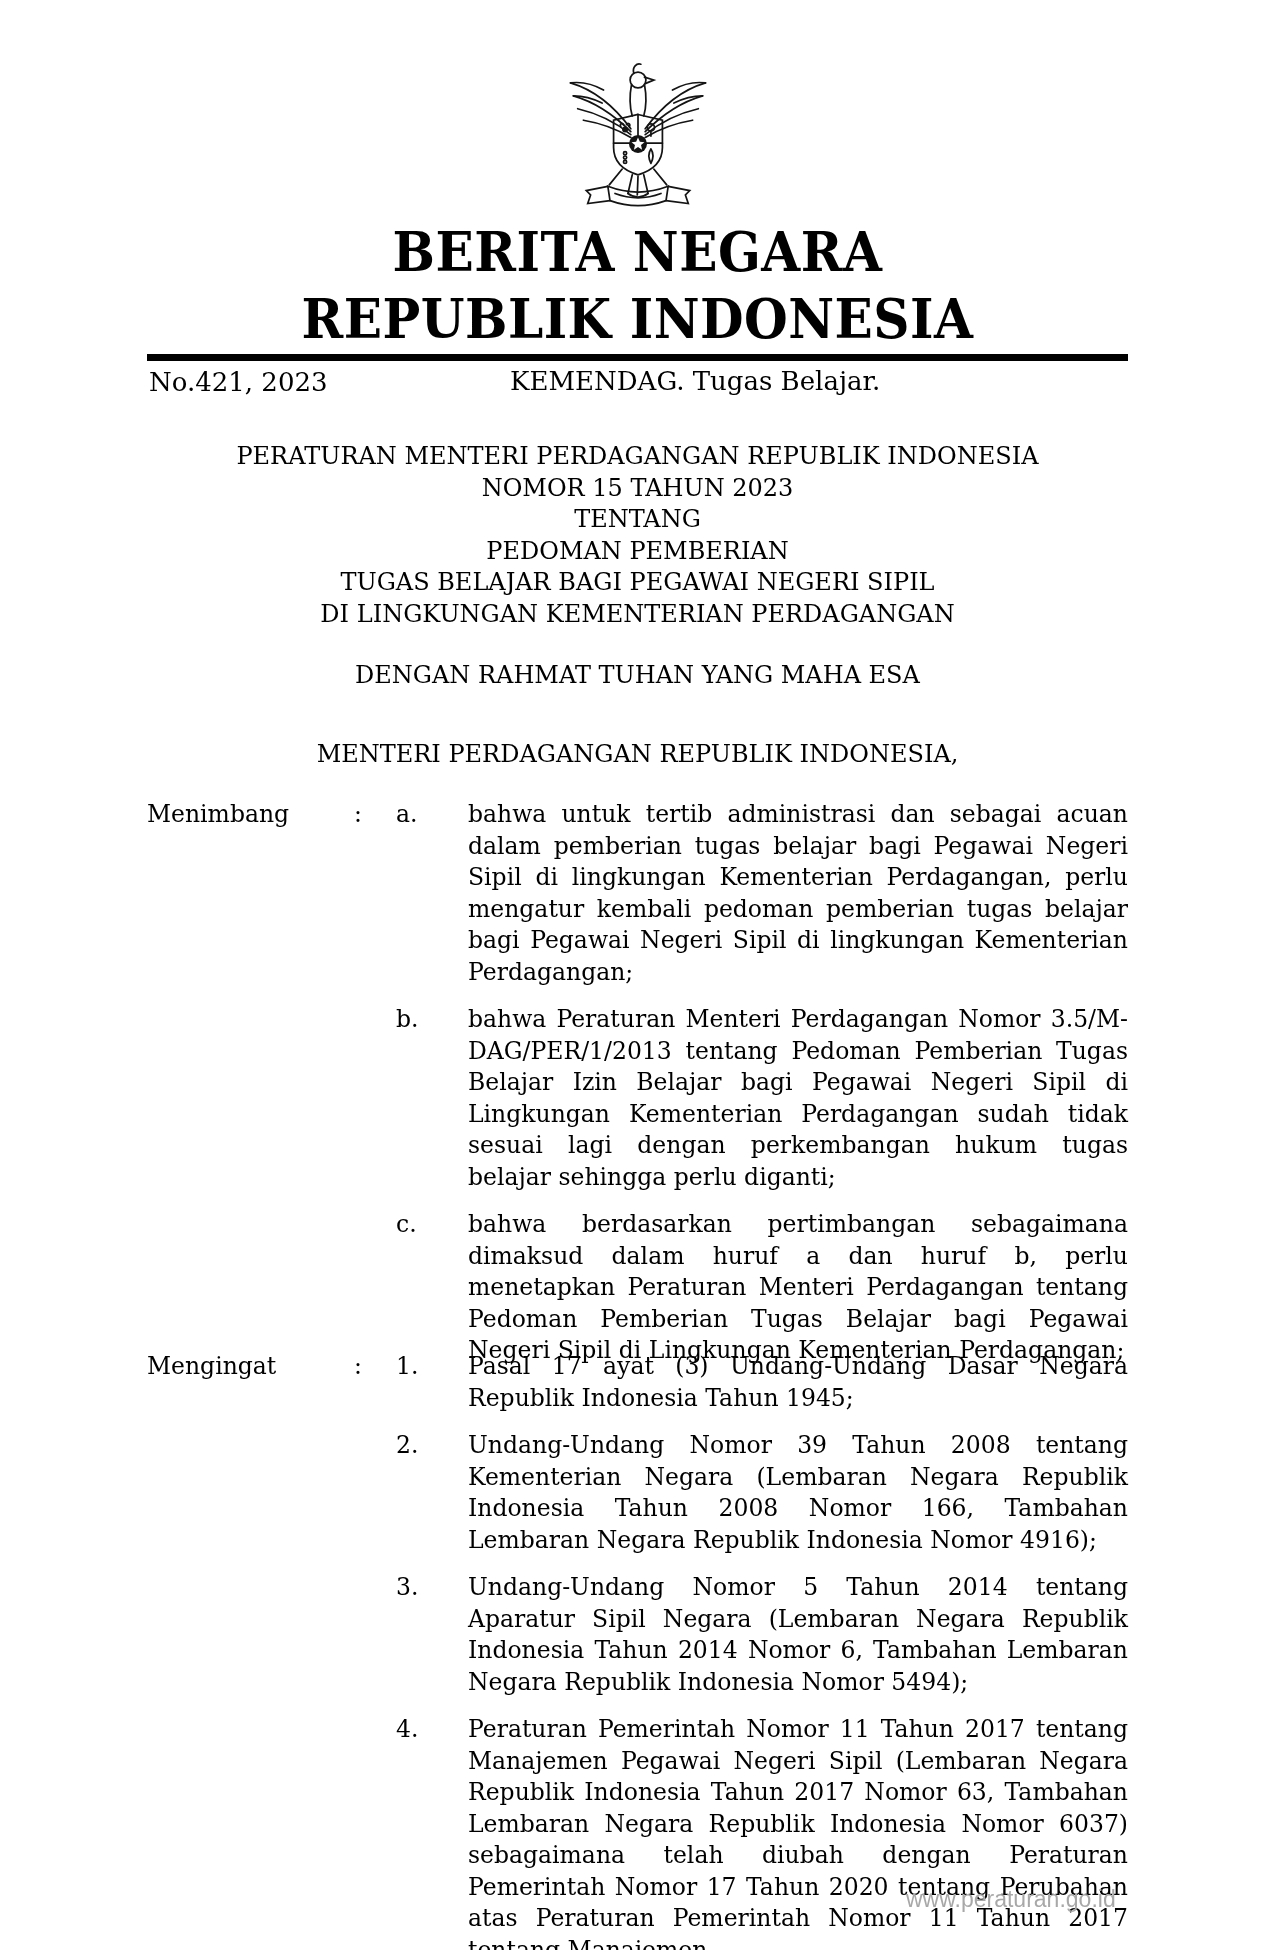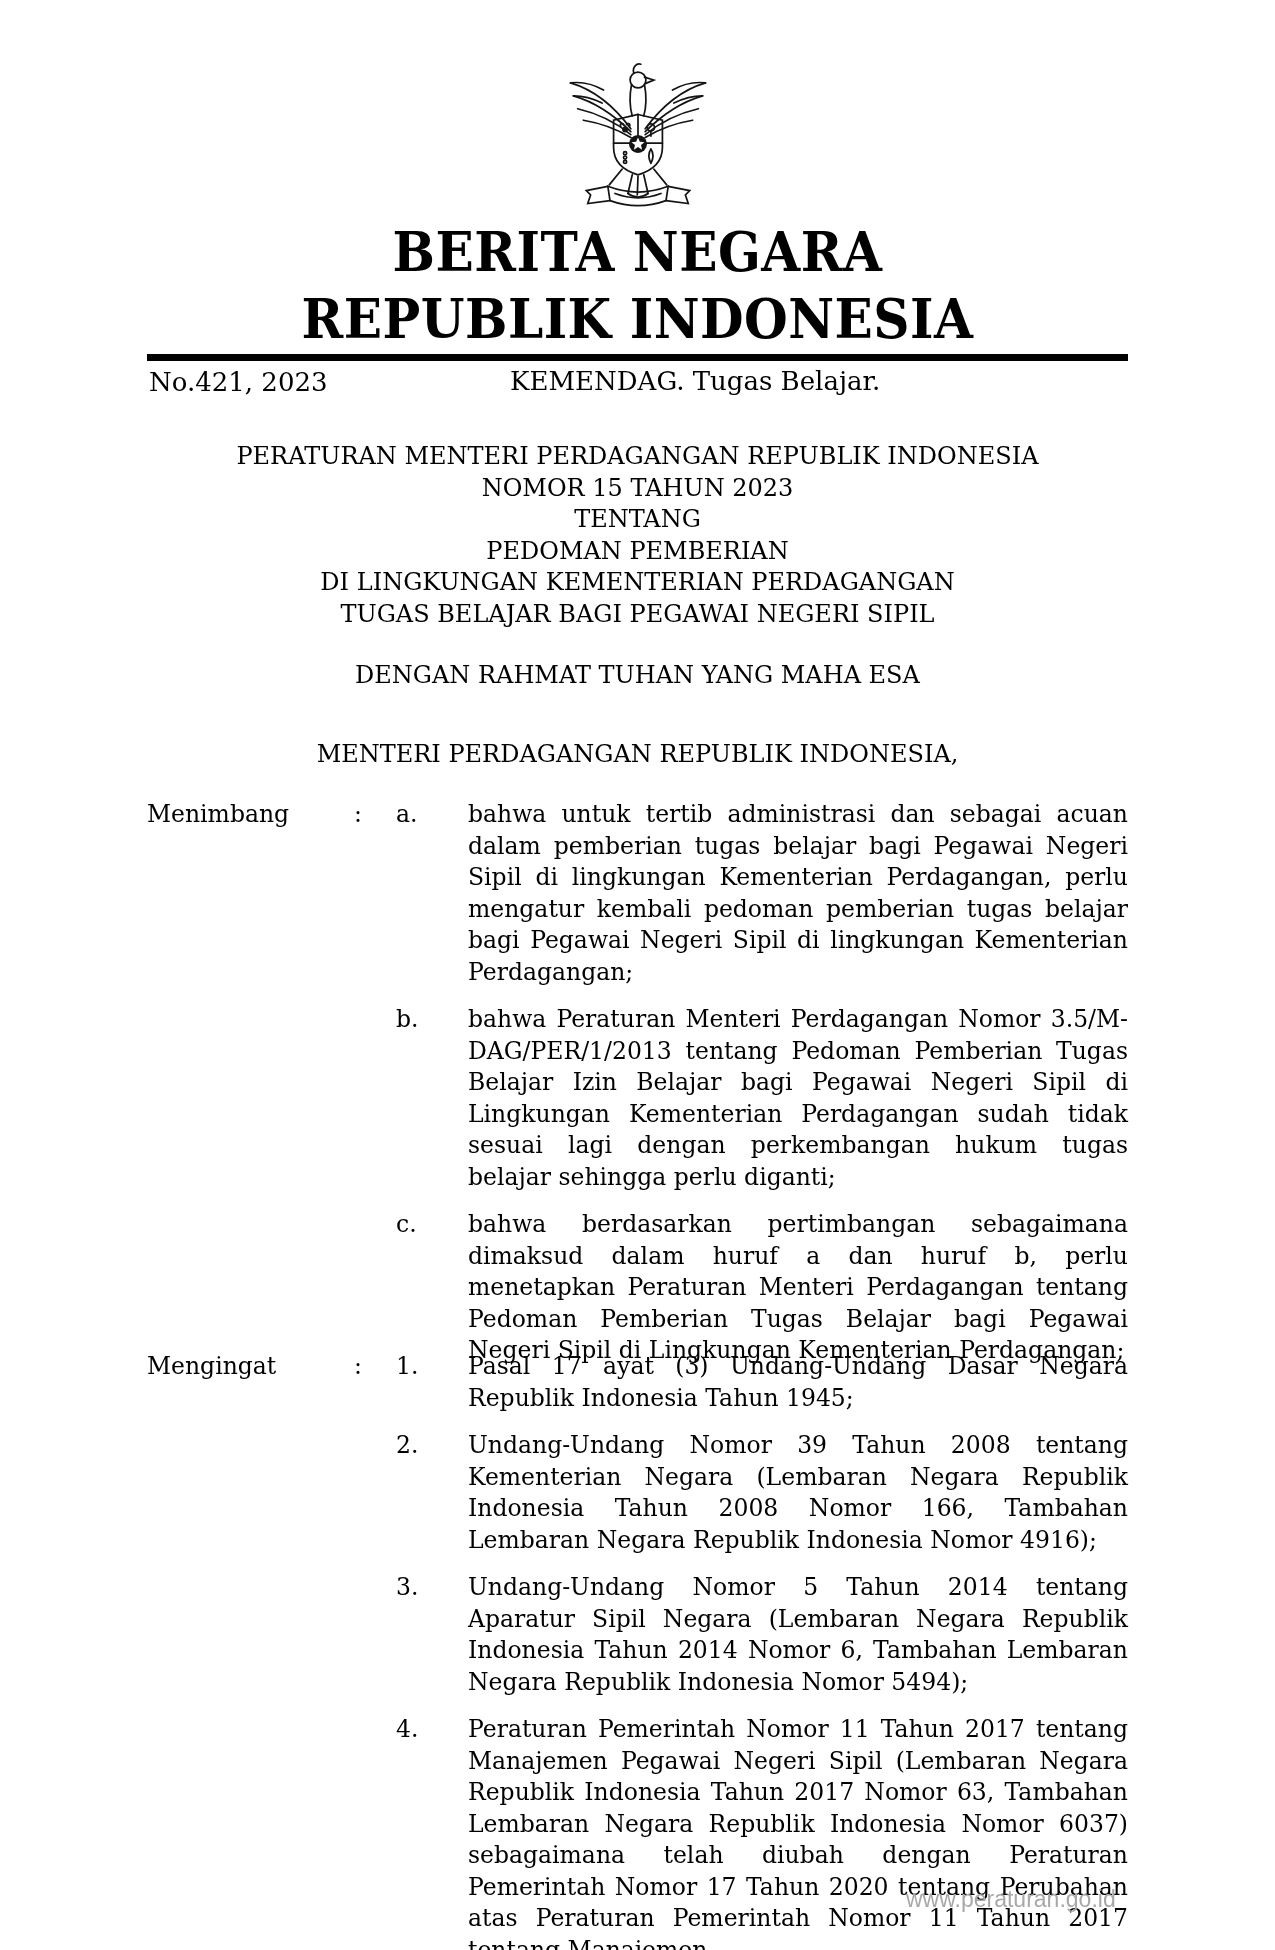--- a/index.html
+++ b/index.html
@@ -181,22 +181,22 @@
   <div class="meta-row">
     <span class="meta-no">No.421, 2023</span>
     <span class="meta-subject">KEMENDAG. Tugas Belajar.</span>
   </div>
 
   <div class="title-block">
     <div>PERATURAN MENTERI PERDAGANGAN REPUBLIK INDONESIA</div>
     <div>NOMOR 15 TAHUN 2023</div>
     <div>TENTANG</div>
     <div>PEDOMAN PEMBERIAN</div>
+    <div>TUGAS BELAJAR BAGI PEGAWAI NEGERI SIPIL</div>
     <div>DI LINGKUNGAN KEMENTERIAN PERDAGANGAN</div>
-    <div>TUGAS BELAJAR BAGI PEGAWAI NEGERI SIPIL</div>
     <div class="invocation">DENGAN RAHMAT TUHAN YANG MAHA ESA</div>
     <div class="officiant">MENTERI PERDAGANGAN REPUBLIK INDONESIA,</div>
   </div>
 
   <div class="section sec-menimbang">
     <div class="c-label r1">Menimbang</div>
     <div class="c-colon r1">:</div>
     <div class="c-marker r1">a.</div>
     <div class="c-text r1">bahwa untuk tertib administrasi dan sebagai acuan dalam pemberian tugas belajar bagi Pegawai Negeri Sipil di lingkungan Kementerian Perdagangan, perlu mengatur kembali pedoman pemberian tugas belajar bagi Pegawai Negeri Sipil di lingkungan Kementerian Perdagangan;</div>
     <div class="c-marker r2">b.</div>

